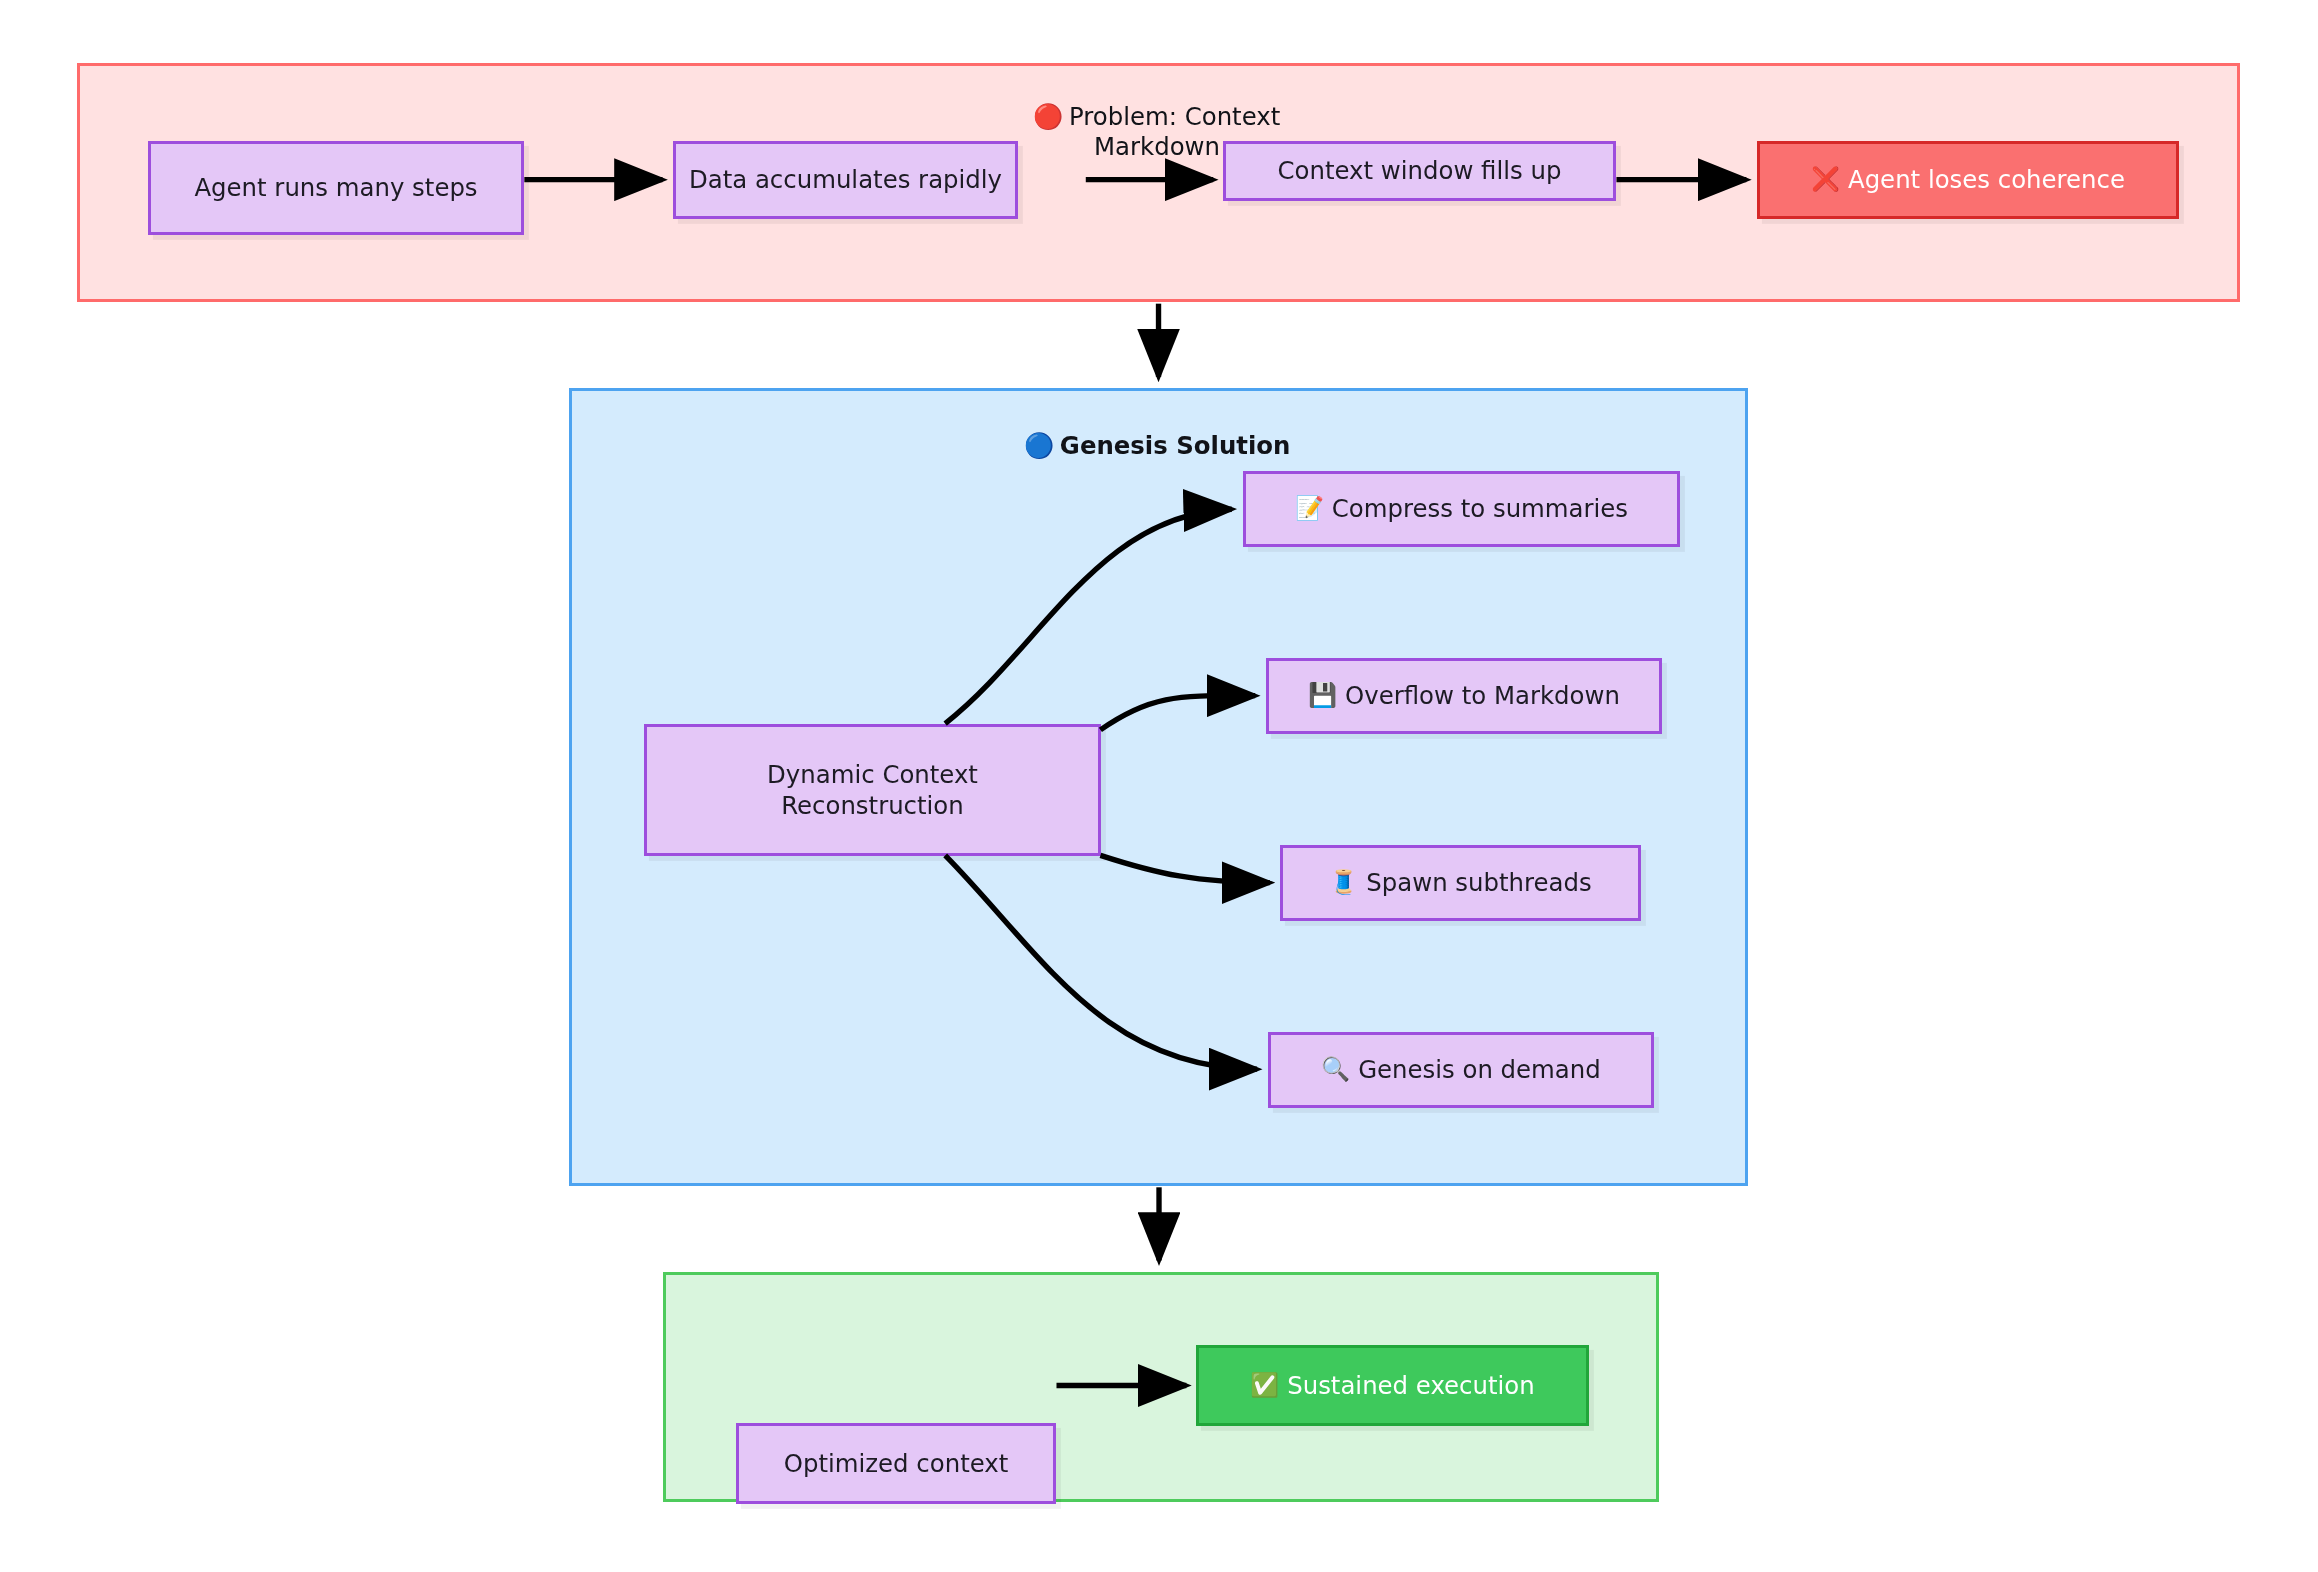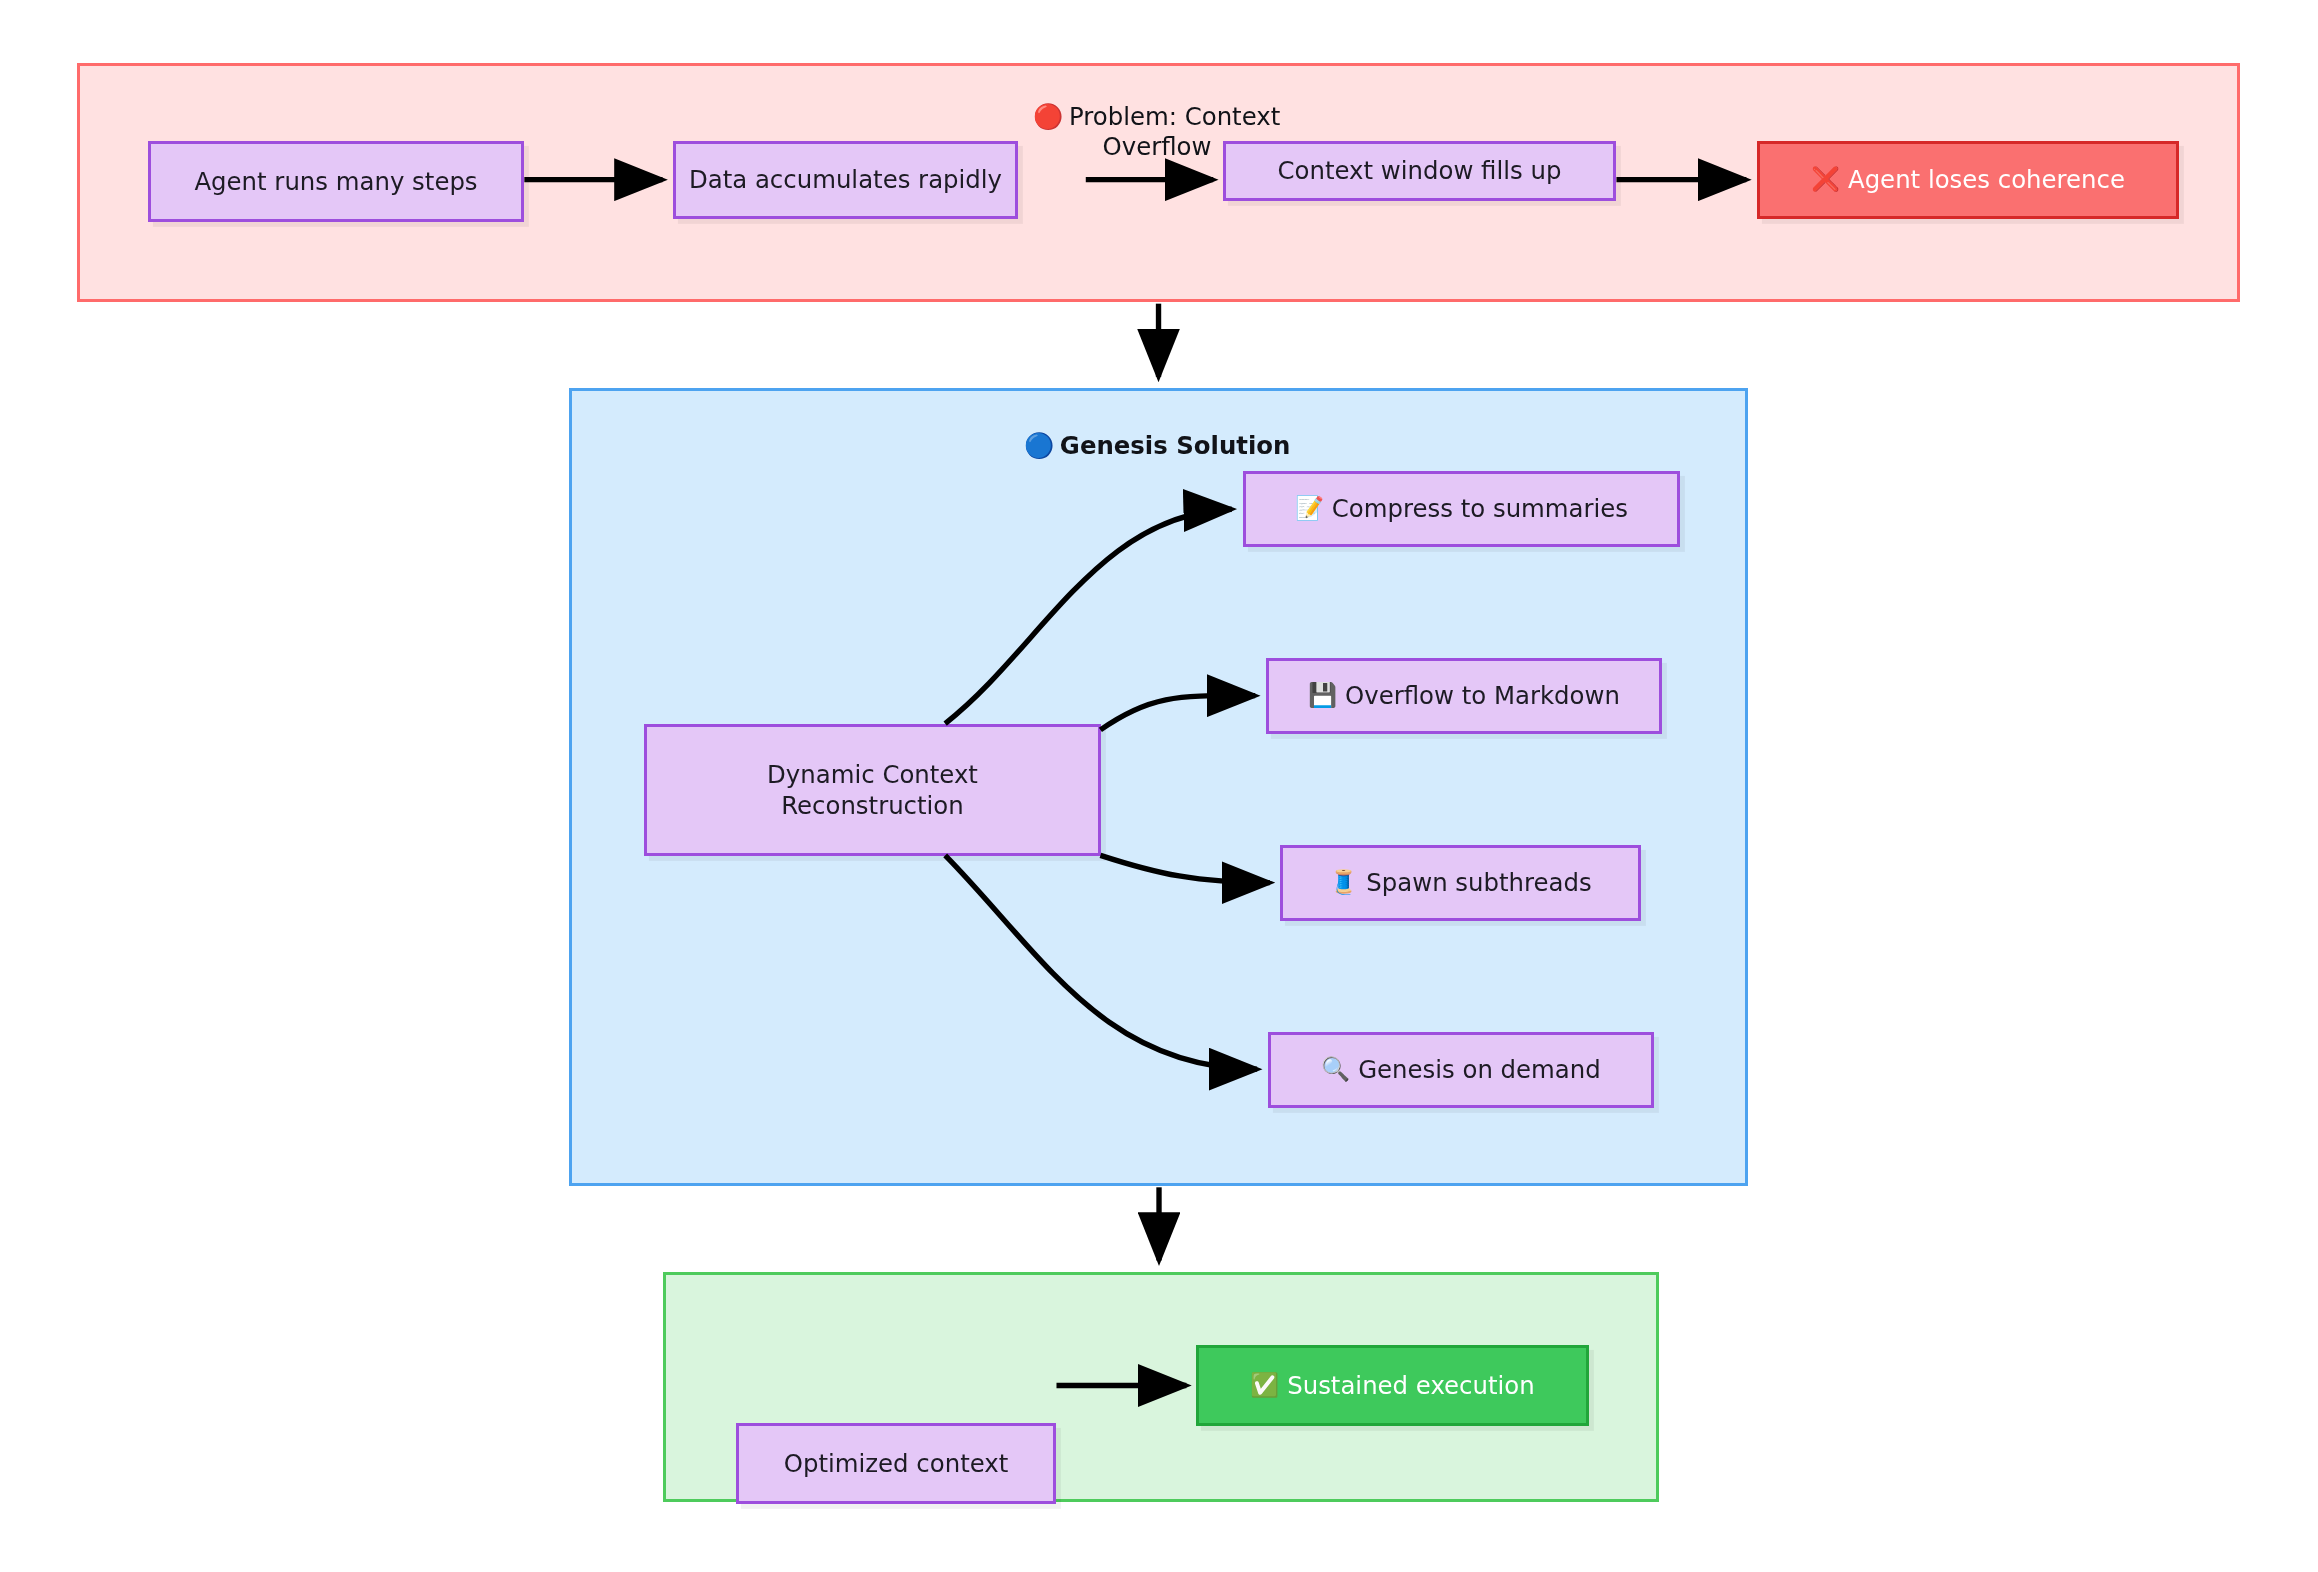--- a/index.html
+++ b/index.html
@@ -83,24 +83,24 @@
   }
 </style>
 </head>
 <body>
 
 <div id="stage">
 
   <div class="cluster" id="cluster-problem" style="left:77px; top:63px; width:2163px; height:239px; border-color:#ff6b6b; background:#ffe1e1;"></div>
   <div class="cluster-title" style="left:952px; top:71px; width:410px;">
     <span class="emo">🔴</span><span>Problem: Context
-Overflow</span>
+Markdown</span>
   </div>
 
-  <div class="node purple" style="left:148px; top:141px; width:376px; height:81px;">
+  <div class="node purple" style="left:148px; top:141px; width:376px; height:94px;">
     <span class="lbl">Agent runs many steps</span>
   </div>
 
   <div class="node purple" style="left:673px; top:141px; width:345px; height:78px;">
     <span class="lbl">Data accumulates rapidly</span>
   </div>
 
   <div class="node purple" style="left:1223px; top:141px; width:393px; height:60px;">
     <span class="lbl">Context window fills up</span>
   </div>

